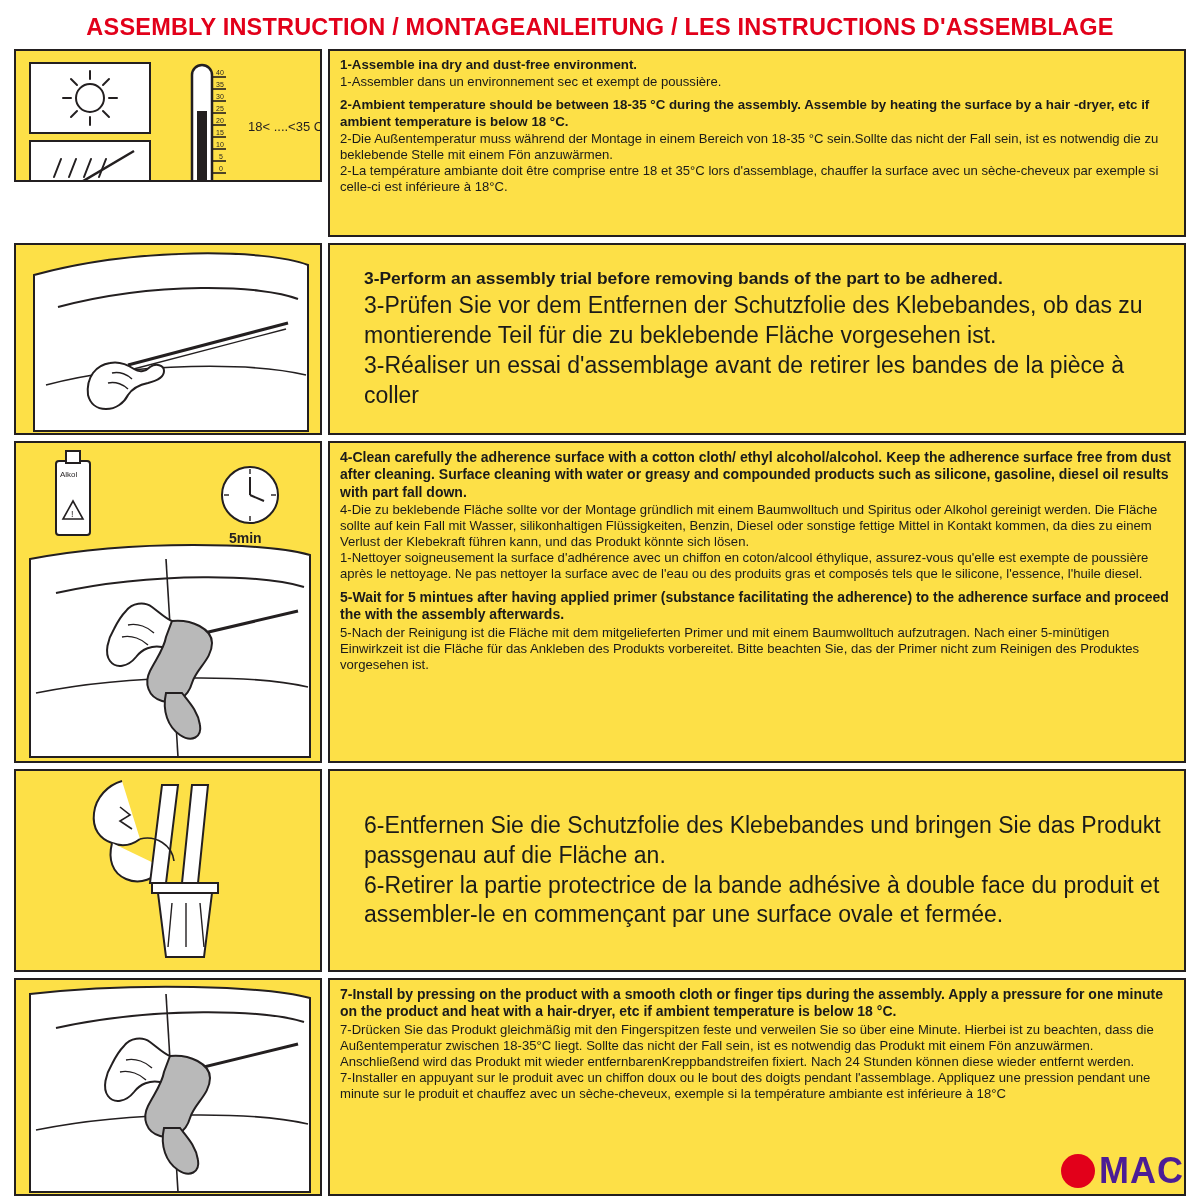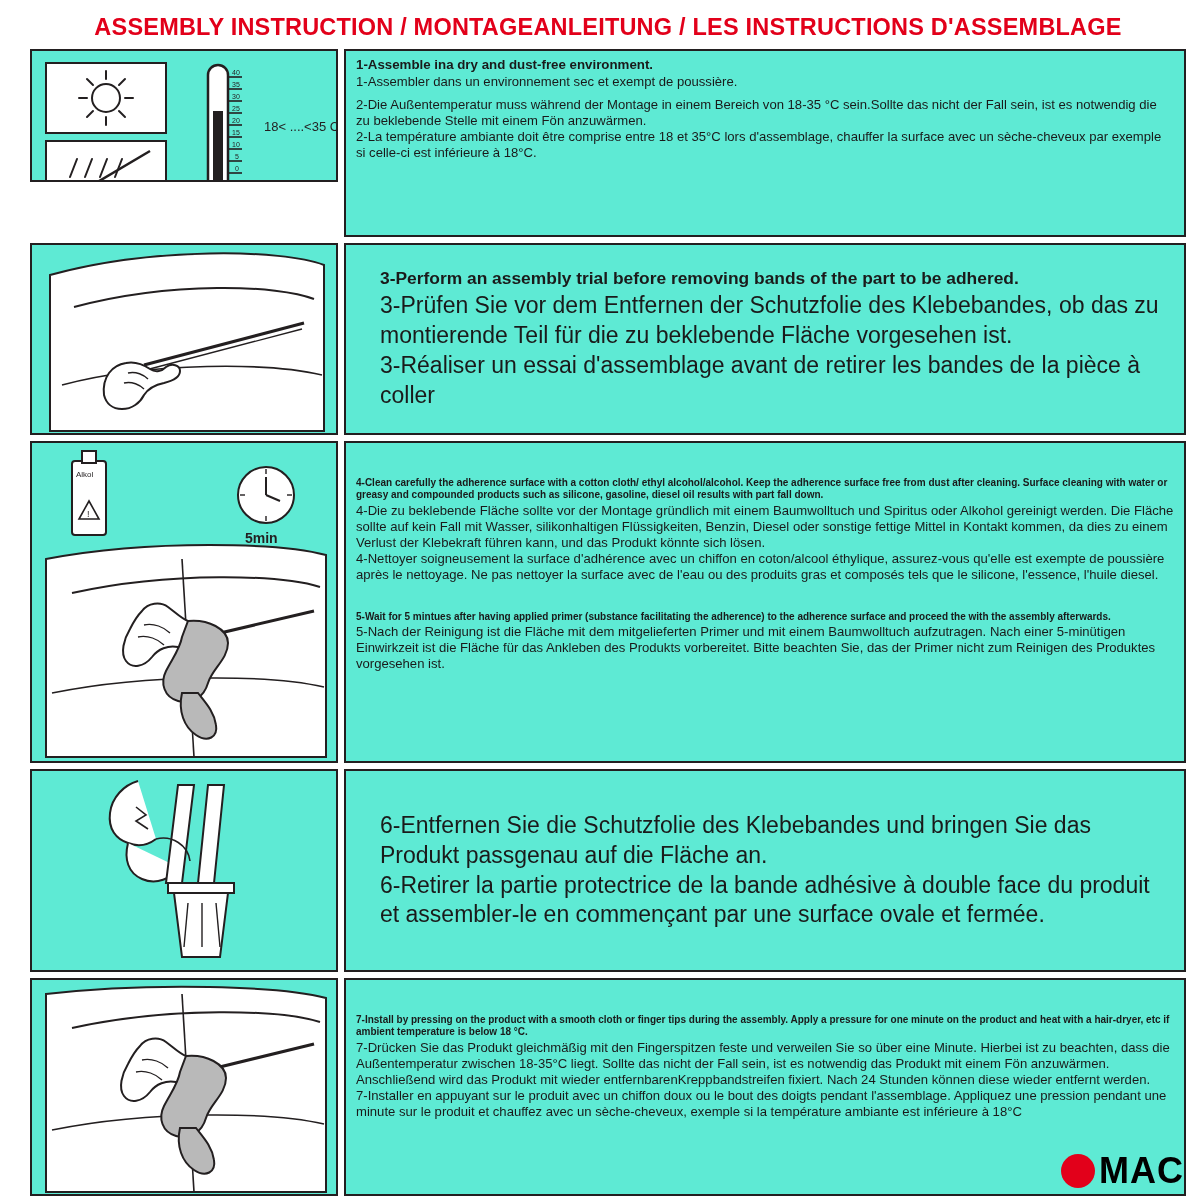--- a/index.html
+++ b/index.html
@@ -12,21 +12,21 @@
     height: 1200px;
     font-family: "Liberation Sans", sans-serif;
     color: #1a1a1a;
     overflow: hidden;
   }
   .page {
     position: relative;
     width: 1200px;
     height: 1200px;
     box-sizing: border-box;
-    padding: 10px 14px 4px 30px;
+    padding: 10px 14px 4px 14px;
   }
   .title {
     color: #e2001a;
     font-weight: bold;
     font-size: 23.5px;
     letter-spacing: 0.2px;
     text-align: center;
     padding: 4px 0 8px 0;
     white-space: nowrap;
   }
@@ -35,21 +35,21 @@
     flex-direction: column;
     gap: 6px;
   }
   .row {
     display: flex;
     gap: 6px;
   }
   .cell {
     border: 2px solid #231f20;
     box-sizing: border-box;
-    background: #5eead4;
+    background: #fde047;
     position: relative;
   }
   .img-cell {
     width: 308px;
     flex: 0 0 308px;
     overflow: hidden;
   }
   .txt-cell {
     flex: 1 1 auto;
     padding: 6px 10px 6px 10px;
@@ -64,36 +64,36 @@
     margin: 0 0 1px 0;
   }
   .de, .fr {
     font-size: 13.1px;
     line-height: 1.22;
     margin: 0;
   }
   
   .big .en { font-size: 17.4px; line-height: 1.3; }
   .big .de, .big .fr { font-size: 23px; line-height: 1.3; }
-  .mid .en { font-size: 10px; margin-top: 28px; }
+  .mid .en { font-size: 14px; }
 
   .txt-center { display: flex; flex-direction: column; justify-content: center; height: 100%; margin-left: 24px; }
 
   svg { display: block; }
 
   .logo {
     position: absolute;
     right: 16px;
     bottom: 8px;
     display: flex;
     align-items: center;
     font-weight: bold;
     font-size: 36px;
     letter-spacing: 1px;
-    color: #000000;
+    color: #4c1d95;
   }
   .logo .o {
     display: inline-block;
     width: 34px;
     height: 34px;
     border-radius: 50%;
     background: #e2001a;
     margin-right: 4px;
   }
 </style>
@@ -164,20 +164,21 @@
           </g>
           <text x="232" y="80" font-size="13" fill="#231f20" font-family="Liberation Sans, sans-serif">18&lt; ....&lt;35 C</text>
         </svg>
       </div>
       <div class="cell txt-cell" style="height:188px;">
         <div class="blk">
           <p class="en">1-Assemble ina dry and dust-free environment.</p>
           <p class="fr">1-Assembler dans un environnement sec et exempt de poussière.</p>
         </div>
         <div class="blk">
+          <p class="en">2-Ambient temperature should be between 18-35 °C  during the assembly. Assemble by heating the surface by a hair -dryer, etc if ambient temperature is below 18 °C.</p>
           <p class="de">2-Die Außentemperatur muss während der Montage in einem Bereich von 18-35 °C  sein.Sollte das nicht der Fall sein, ist es notwendig die zu beklebende Stelle mit einem Fön anzuwärmen.</p>
           <p class="fr">2-La température ambiante doit être comprise entre 18 et 35°C lors d'assemblage, chauffer la surface avec un sèche-cheveux par exemple si celle-ci est inférieure à 18°C.</p>
         </div>
       </div>
     </div>
 
     <div class="row">
       <div class="cell img-cell" style="height:192px;">
         <svg width="304" height="188" viewBox="0 0 304 188">
           <path d="M18 30 C120 2 250 4 292 20 L292 186 L18 186 Z" fill="#fff" stroke="#231f20" stroke-width="2"></path>
@@ -240,21 +241,21 @@
                    C132 254 128 240 134 228 C140 216 148 206 150 194 Z" fill="#b9b9b9" stroke="#231f20" stroke-width="2"></path>
           <path d="M150 250 C146 268 152 284 164 292 C176 300 186 294 184 282 C182 268 172 258 166 250 Z" fill="#b9b9b9" stroke="#231f20" stroke-width="2"></path>
           <path d="M112 182 C122 180 132 184 138 190" fill="none" stroke="#231f20" stroke-width="1.3"></path>
           <path d="M106 194 C116 192 126 196 132 202" fill="none" stroke="#231f20" stroke-width="1.3"></path>
         </svg>
       </div>
       <div class="cell txt-cell mid" style="height:322px;">
         <div class="blk">
           <p class="en">4-Clean carefully the adherence surface with a cotton cloth/ ethyl alcohol/alcohol. Keep the adherence surface free from dust after cleaning. Surface cleaning with water or greasy and compounded products such as silicone, gasoline, diesel oil results with part fall down.</p>
           <p class="de">4-Die zu beklebende Fläche sollte vor der Montage gründlich mit einem Baumwolltuch und Spiritus oder Alkohol gereinigt werden. Die Fläche sollte auf kein Fall mit Wasser, silikonhaltigen Flüssigkeiten, Benzin, Diesel oder sonstige fettige Mittel in Kontakt kommen, da dies zu einem Verlust der Klebekraft führen kann, und das Produkt könnte sich lösen.</p>
-          <p class="fr">4-Nettoyer soigneusement la surface d'adhérence avec un chiffon en coton/alcool éthylique, assurez-vous qu'elle est exempte de poussière après le nettoyage. Ne pas nettoyer la surface avec de l'eau ou des produits gras et composés tels que le silicone, l'essence, l'huile diesel.</p>
+          <p class="fr">1-Nettoyer soigneusement la surface d'adhérence avec un chiffon en coton/alcool éthylique, assurez-vous qu'elle est exempte de poussière après le nettoyage. Ne pas nettoyer la surface avec de l'eau ou des produits gras et composés tels que le silicone, l'essence, l'huile diesel.</p>
         </div>
         <div class="blk">
           <p class="en">5-Wait for 5 mintues after having applied primer (substance facilitating the adherence) to the adherence surface and proceed the with the assembly afterwards.</p>
           <p class="de">5-Nach der Reinigung ist die Fläche mit dem mitgelieferten Primer und mit einem Baumwolltuch aufzutragen. Nach einer 5-minütigen Einwirkzeit ist die Fläche für das Ankleben des Produkts vorbereitet. Bitte beachten Sie, das der Primer nicht zum Reinigen des Produktes vorgesehen ist.</p>
         </div>
       </div>
     </div>
 
     <div class="row">
       <div class="cell img-cell" style="height:203px;">

